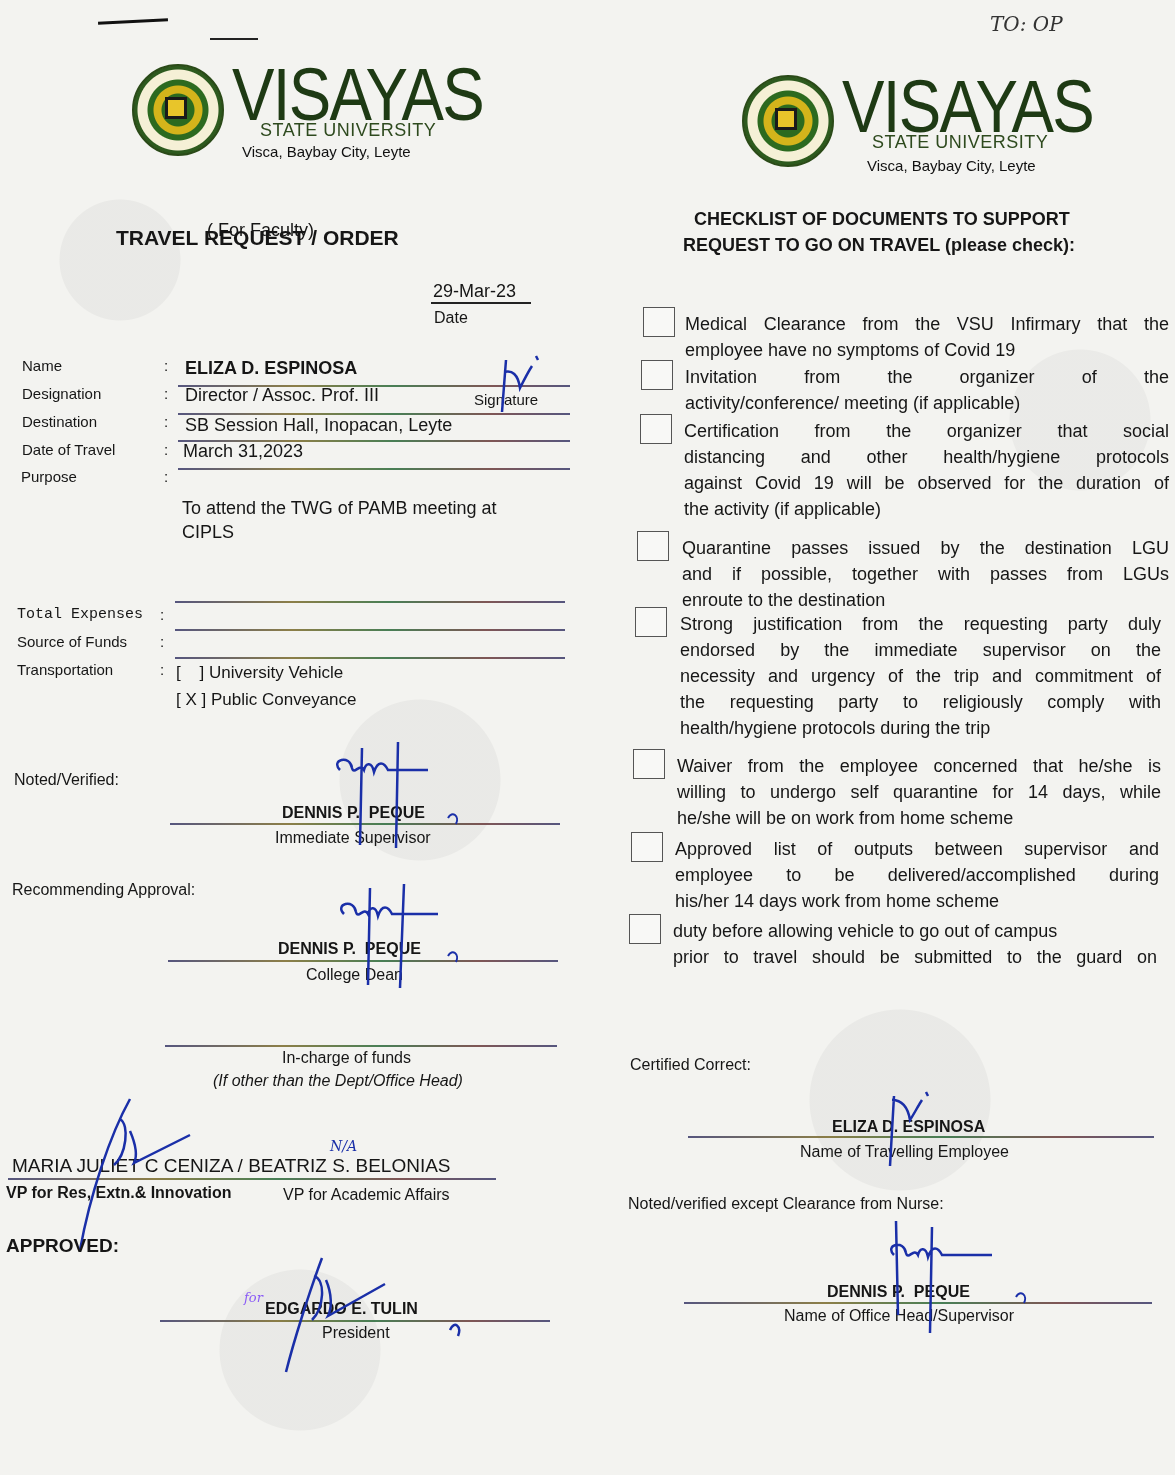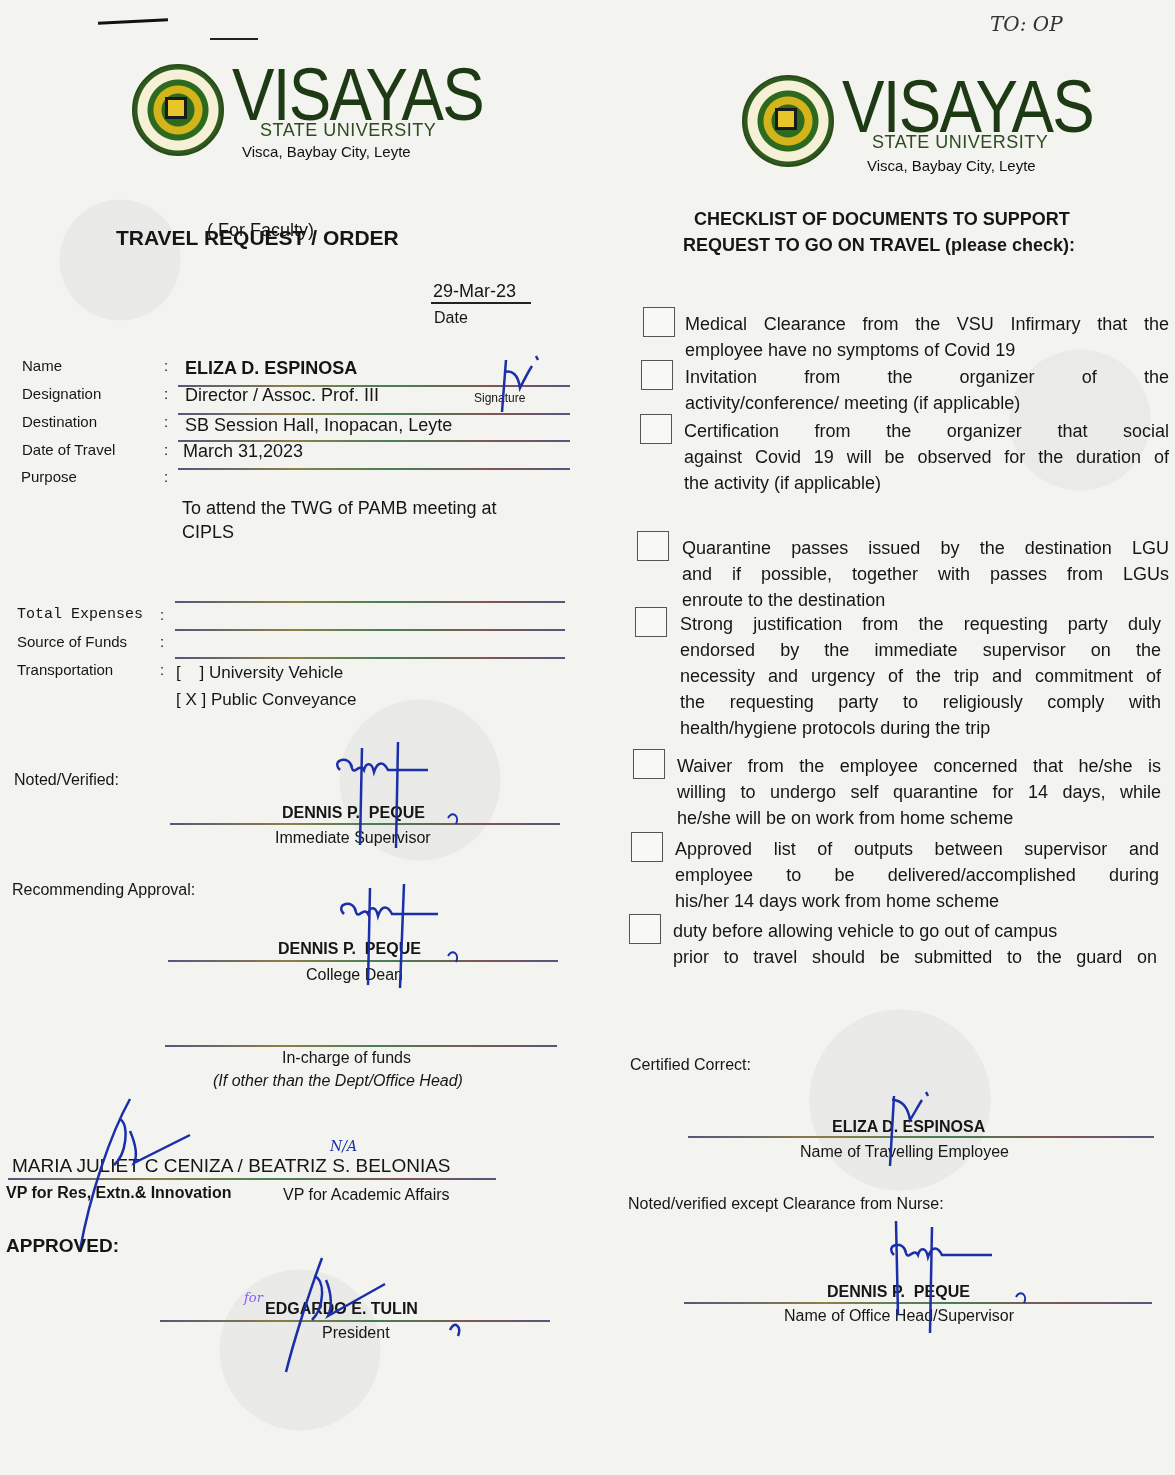--- a/index.html
+++ b/index.html
@@ -87,21 +87,21 @@
 <div class="abs label" style="left:434px;top:309px;font-size:16px;">Date</div>
 
 <div class="abs label" style="left:22px;top:357px;">Name</div>
 <div class="abs colon" style="left:164px;top:357px;">:</div>
 <div class="abs val bold" style="left:185px;top:358px;font-size:18px;">ELIZA D. ESPINOSA</div>
 <div class="line" style="left:178px;top:385px;width:392px;"></div>
 
 <div class="abs label" style="left:22px;top:385px;">Designation</div>
 <div class="abs colon" style="left:164px;top:385px;">:</div>
 <div class="abs val" style="left:185px;top:385px;font-size:18px;">Director / Assoc. Prof. III</div>
-<div class="abs" style="left:474px;top:391px;font-size:12px;">Signature</div>
+<div class="abs" style="left:474px;top:391px;font-size:15px;">Signature</div>
 <div class="line" style="left:178px;top:413px;width:392px;"></div>
 
 <div class="abs label" style="left:22px;top:413px;">Destination</div>
 <div class="abs colon" style="left:164px;top:413px;">:</div>
 <div class="abs val" style="left:185px;top:415px;font-size:18px;">SB Session Hall, Inopacan, Leyte</div>
 <div class="line" style="left:178px;top:440px;width:392px;"></div>
 
 <div class="abs label" style="left:22px;top:441px;">Date of Travel</div>
 <div class="abs colon" style="left:164px;top:441px;">:</div>
 <div class="abs val" style="left:183px;top:441px;font-size:18px;">March 31,2023</div>
@@ -194,20 +194,21 @@
       <div>employee have no symptoms of Covid 19</div>
     </div>
     <div class="checkbox" style="left: 641px; top: 360px;"></div>
     <div class="check-text" style="left: 685px; top: 364px; width: 484px;">
       <div style="text-align: justify; text-align-last: justify;">Invitation from the organizer of the</div>
       <div>activity/conference/ meeting (if applicable)</div>
     </div>
     <div class="checkbox" style="left: 640px; top: 414px;"></div>
     <div class="check-text" style="left: 684px; top: 418px; width: 485px;">
       <div style="text-align: justify; text-align-last: justify;">Certification from the organizer that social</div>
+      <div style="text-align: justify; text-align-last: justify;">distancing and other health/hygiene protocols</div>
       <div style="text-align: justify; text-align-last: justify;">against Covid 19 will be observed for the duration of</div>
       <div>the activity  (if applicable)</div>
     </div>
     <div class="checkbox" style="left: 637px; top: 531px;"></div>
     <div class="check-text" style="left: 682px; top: 535px; width: 487px;">
       <div style="text-align: justify; text-align-last: justify;">Quarantine passes issued by the destination LGU</div>
       <div style="text-align: justify; text-align-last: justify;">and if possible, together with passes from LGUs</div>
       <div>enroute to the destination</div>
     </div>
     <div class="checkbox" style="left: 635px; top: 607px;"></div>

